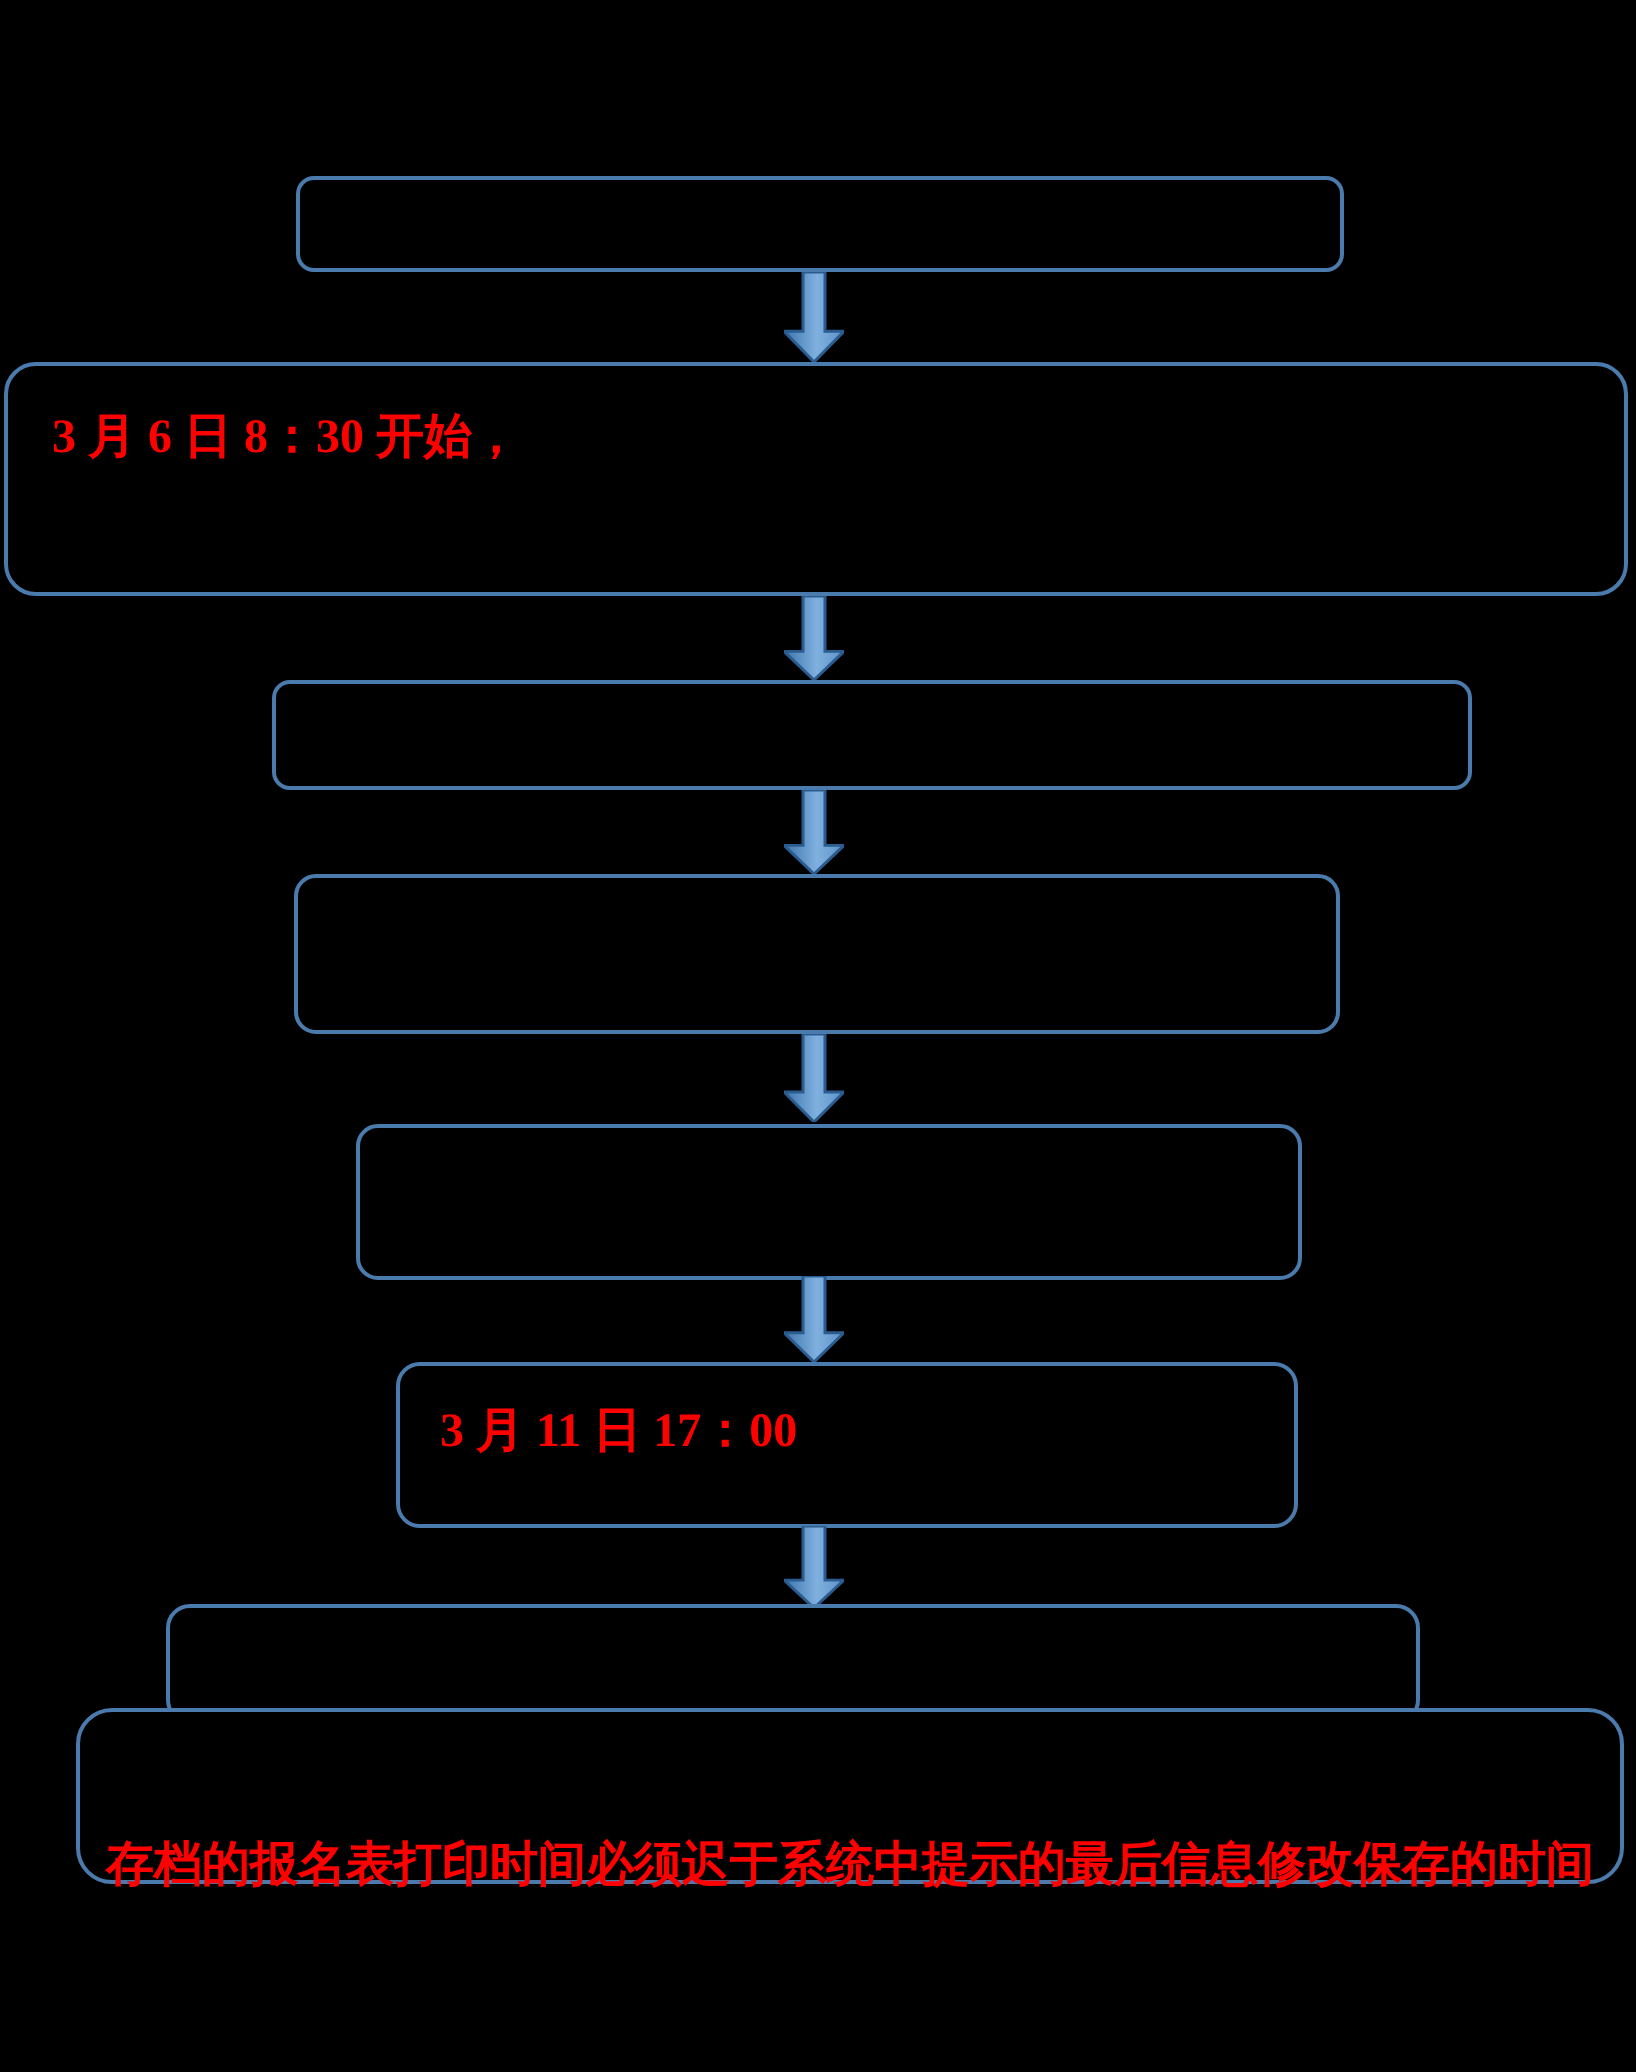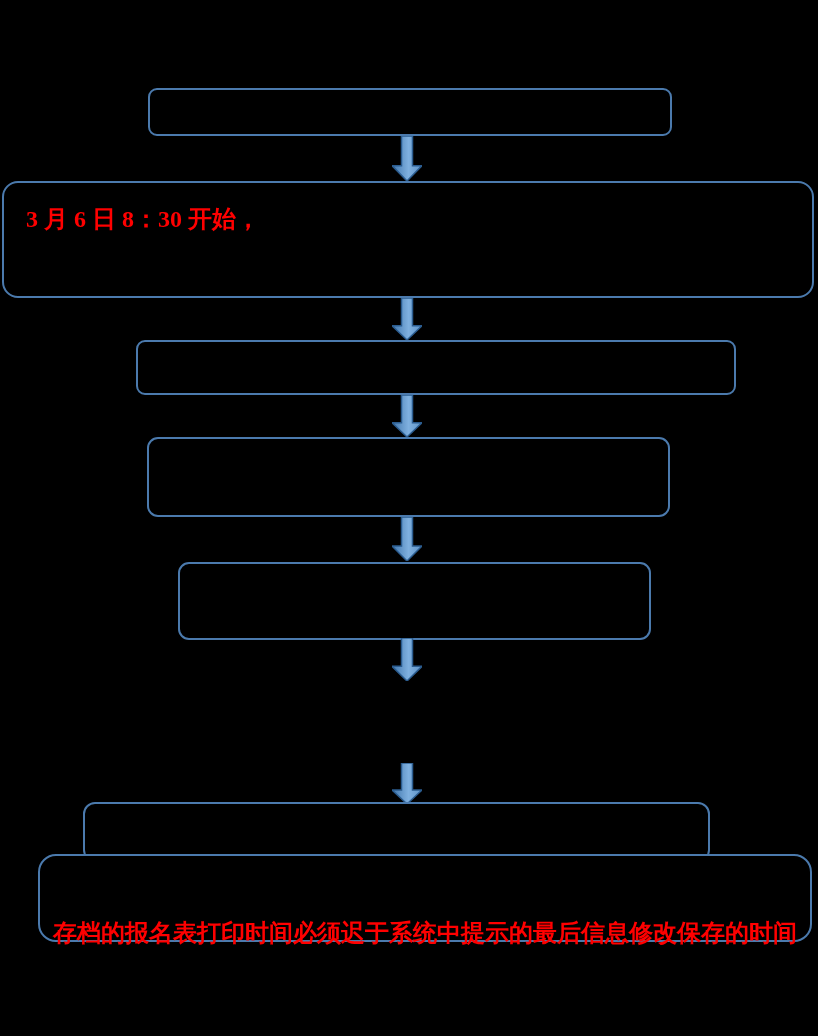--- a/index.html
+++ b/index.html
@@ -91,20 +91,23 @@
   </svg>
 
   <div class="node n5">
     <span class="label"></span>
   </div>
 
   <svg class="arrow a5" viewBox="0 0 30 44" preserveAspectRatio="none">
     <polygon points="9.5,0 20.5,0 20.5,29 30,29 15,44 0,29 9.5,29" fill="url(#arrowGrad)" stroke="#2B5C8F" stroke-width="1.5"></polygon>
   </svg>
 
+  <div class="node n6">
+    <span class="label">3 月 11 日 17：00</span>
+  </div>
 
   <svg class="arrow a6" viewBox="0 0 30 44" preserveAspectRatio="none">
     <polygon points="9.5,0 20.5,0 20.5,29 30,29 15,44 0,29 9.5,29" fill="url(#arrowGrad)" stroke="#2B5C8F" stroke-width="1.5"></polygon>
   </svg>
 
   <div class="node n7">
     <span class="label"></span>
   </div>
 
   <svg class="arrow a7" viewBox="0 0 30 44" preserveAspectRatio="none">

